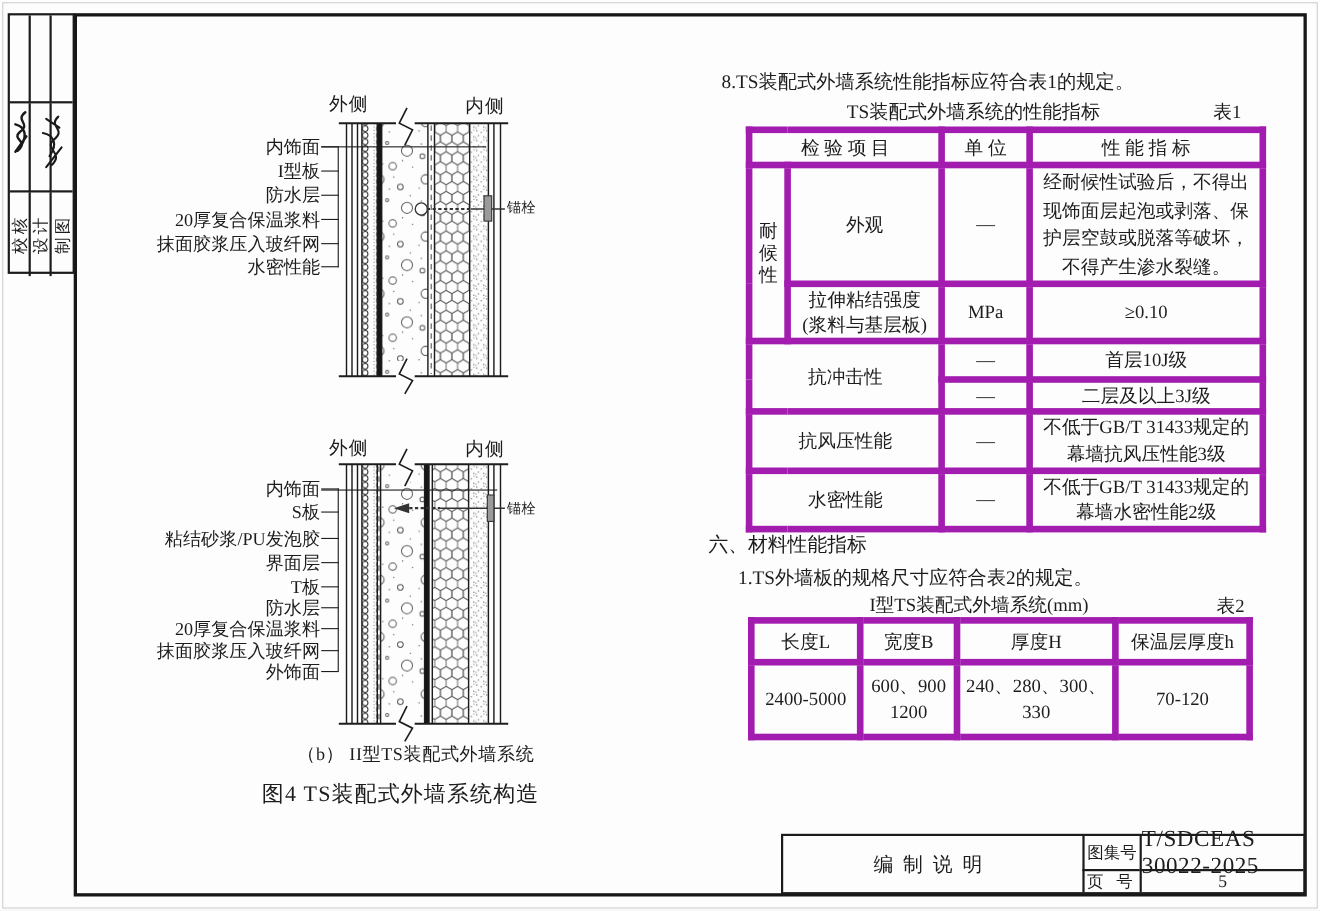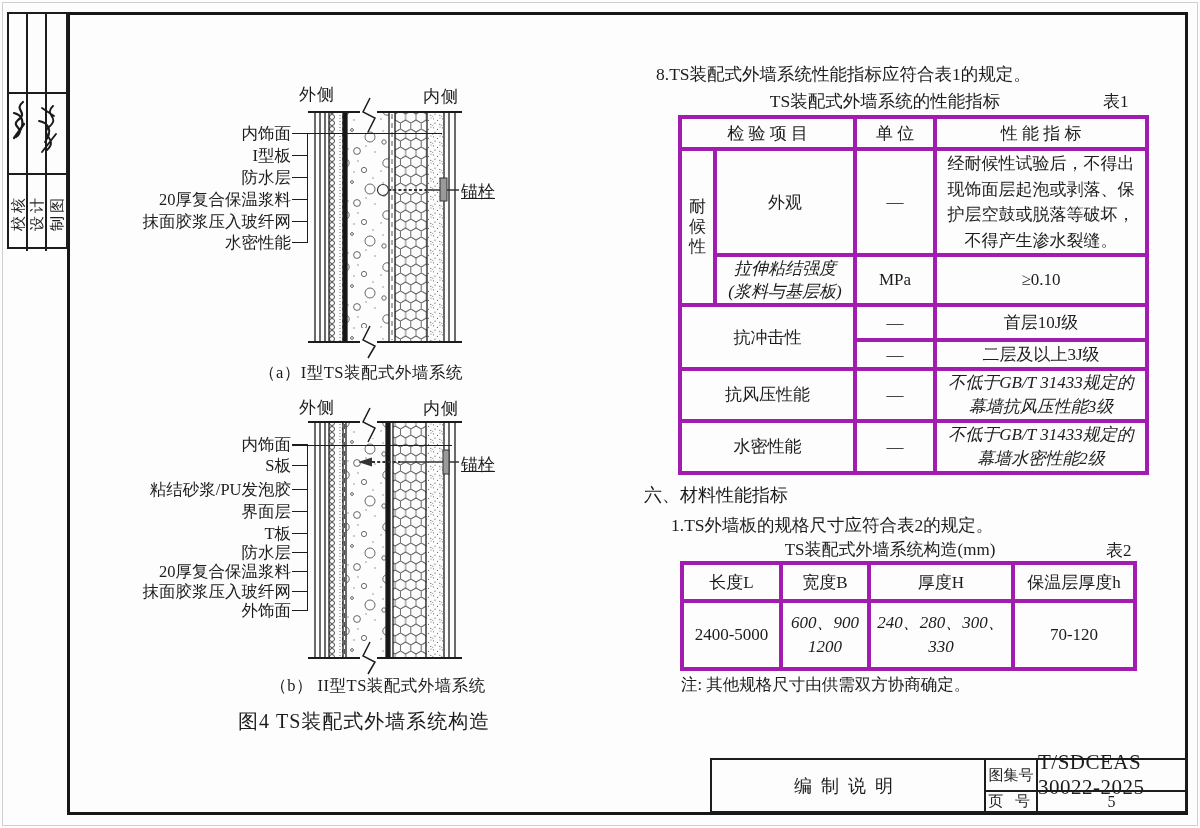--- a/index.html
+++ b/index.html
@@ -15,34 +15,34 @@
   .stamp .c:nth-child(3n){border-right:none;}
   .stamp .c.last{border-bottom:none;}
   .rot{position:absolute;left:50%;top:50%;transform:translate(-50%,-50%) rotate(-90deg);
        font-size:15px;letter-spacing:3px;white-space:nowrap;}
   
   .llabel{position:absolute;width:190px;text-align:right;font-size:16.5px;line-height:19px;white-space:nowrap;}
   .tick{position:absolute;left:292px;width:16px;height:0;border-top:1.5px solid #1c1c1c;}
   .vline{position:absolute;width:0;border-left:1.5px solid #1c1c1c;}
   .hline{position:absolute;height:0;border-top:1.5px solid #1c1c1c;}
   .side{position:absolute;font-size:17px;letter-spacing:1px;}
-  .anchor-label{position:absolute;font-size:17px;text-decoration:underline;}
+  .anchor-label{position:absolute;font-size:13px;}
   .cap{position:absolute;font-size:16.5px;text-align:center;letter-spacing:0.5px;}
   .figcap{position:absolute;font-size:20px;letter-spacing:1px;}
   
   .h8{position:absolute;left:656px;top:62px;font-size:17.5px;}
   .t-title{position:absolute;text-align:center;font-size:17.5px;}
   .t-tag{position:absolute;font-size:17px;text-align:right;}
   .sec6h{position:absolute;left:644px;top:483px;font-size:18px;}
   .sec6i{position:absolute;left:671px;top:513px;font-size:17.5px;}
   .note{position:absolute;left:681px;top:674px;font-size:16.5px;}
   
   table.spec{border-collapse:collapse;table-layout:fixed;position:absolute;}
-  table.spec td{border:4px solid #a21caf;text-align:center;font-size:17px;padding:0 4px;vertical-align:middle;}
-  .pre{white-space:pre-line;font-style:italic;}
+  table.spec td{border:6px solid #a21caf;text-align:center;font-size:17px;padding:0 4px;vertical-align:middle;}
+  .pre{white-space:pre-line;}
   td.tv{text-align:left;padding:2px 9px;line-height:1.5;margin-top:24px;}
   .vtext{width:19px;margin:0 auto;word-break:break-all;line-height:20px;font-size:17px;}
   
   .tb{position:absolute;left:710px;top:758px;width:477px;height:55px;border:2.5px solid #1c1c1c;
       box-sizing:border-box;display:grid;grid-template-columns:272px 52px 1fr;grid-template-rows:30px 1fr;}
   .tb .cell{border-left:2px solid #1c1c1c;border-top:2px solid #1c1c1c;display:flex;align-items:center;justify-content:center;}
   .tb .t0{grid-row:1/3;grid-column:1;border-left:none;border-top:none;font-size:18px;letter-spacing:9px;}
   .tb .l1{grid-row:1;grid-column:2;border-top:none;font-size:15px;}
   .tb .v1{grid-row:1;grid-column:3;border-top:none;font-size:21px;letter-spacing:0.5px;}
   .tb .l2{grid-row:2;grid-column:2;font-size:15px;letter-spacing:4px;}
@@ -181,21 +181,20 @@
   <div class="tick" style="top:155px;"></div>
   <div class="tick" style="top:177px;"></div>
   <div class="tick" style="top:199px;"></div>
   <div class="tick" style="top:221px;"></div>
   <div class="tick" style="top:242px;"></div>
   <div class="vline" style="left:307px;top:133px;height:110px;"></div>
   <div class="hline" style="left:292px;top:133px;width:150px;"></div>
   <div class="side" style="left:299px;top:83px;">外侧</div>
   <div class="side" style="left:423px;top:85px;">内侧</div>
   <div class="anchor-label" style="left:461px;top:180px;">锚栓</div>
-  <div class="cap" style="left:236px;top:362px;width:250px;">（a）I型TS装配式外墙系统</div>
 
   <svg style="left:290px;top:395px;" width="215" height="282" viewBox="290 395 215 282">
     <rect x="329" y="422" width="14" height="236" fill="url(#bead)"></rect>
     <rect x="346" y="422" width="40" height="236" fill="url(#speck)"></rect>
     <rect x="386" y="422" width="4" height="236" fill="#161616"></rect>
     <rect x="393" y="422" width="33" height="236" fill="url(#hex)"></rect>
     <rect x="426" y="422" width="18" height="236" fill="url(#stip)"></rect>
     <g stroke="#1c1c1c" stroke-width="1.3">
       <line x1="315" y1="422" x2="315" y2="658"></line>
         <line x1="320" y1="422" x2="320" y2="658"></line>
@@ -304,21 +303,21 @@
       <td colspan="2">水密性能</td>
       <td>—</td>
       <td class="pre" style="line-height:1.4;">不低于GB/T 31433规定的
 幕墙水密性能2级</td>
     </tr>
   </tbody>
     </table>
 
   <div class="sec6h">六、材料性能指标</div>
   <div class="sec6i">1.TS外墙板的规格尺寸应符合表2的规定。</div>
-  <div class="t-title" style="left:740px;top:538px;width:300px;font-size:17px;">TS装配式外墙系统构造(mm)</div>
+  <div class="t-title" style="left:740px;top:538px;width:300px;font-size:17px;">I型TS装配式外墙系统(mm)</div>
   <div class="t-tag" style="left:1106px;top:539px;">表2</div>
 
   <table class="spec" style="left:680px;top:561px;width:453px;">
     <colgroup>
         <col style="width:99px">
         <col style="width:88px">
         <col style="width:144px">
         <col style="width:122px">
       </colgroup>
     <tbody>
@@ -331,21 +330,20 @@
     <tr style="height:68px">
       <td>2400-5000</td>
       <td class="pre" style="line-height:1.4;">600、900
 1200</td>
       <td class="pre" style="line-height:1.4;">240、280、300、
 330</td>
       <td>70-120</td>
     </tr>
   </tbody>
     </table>
-  <div class="note">注: 其他规格尺寸由供需双方协商确定。</div>
 
   <div class="tb">
     <div class="cell t0">编制说明</div>
     <div class="cell l1">图集号</div>
     <div class="cell v1">T/SDCEAS 30022-2025</div>
     <div class="cell l2">页 号</div>
     <div class="cell v2">5</div>
   </div>
 </div>
 

